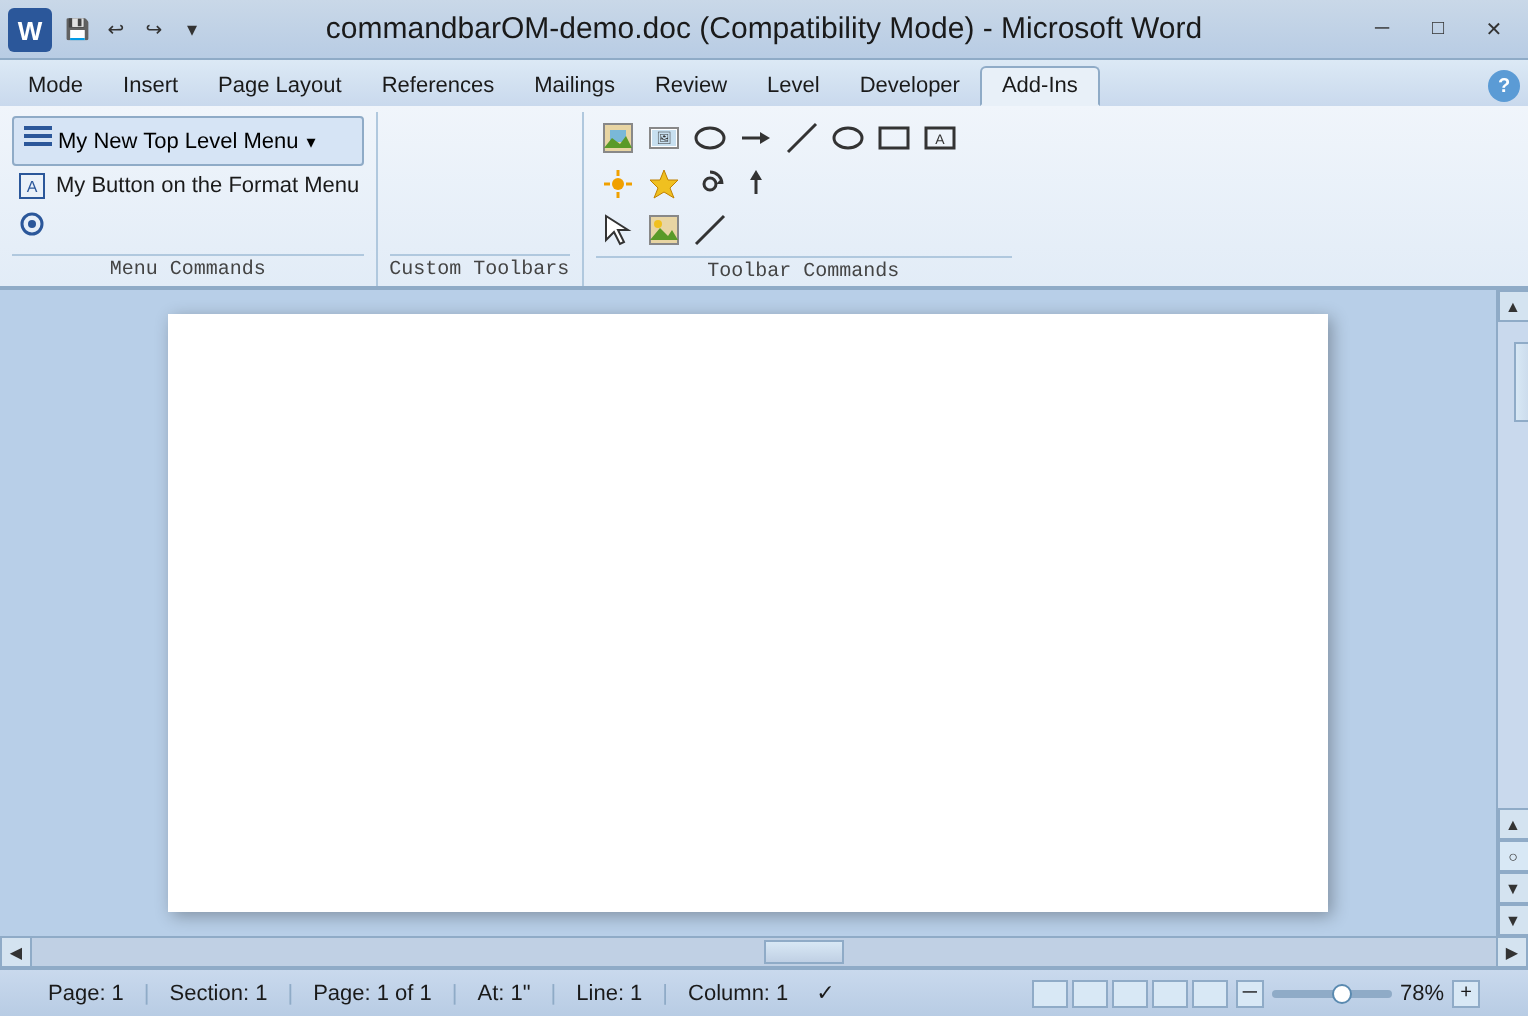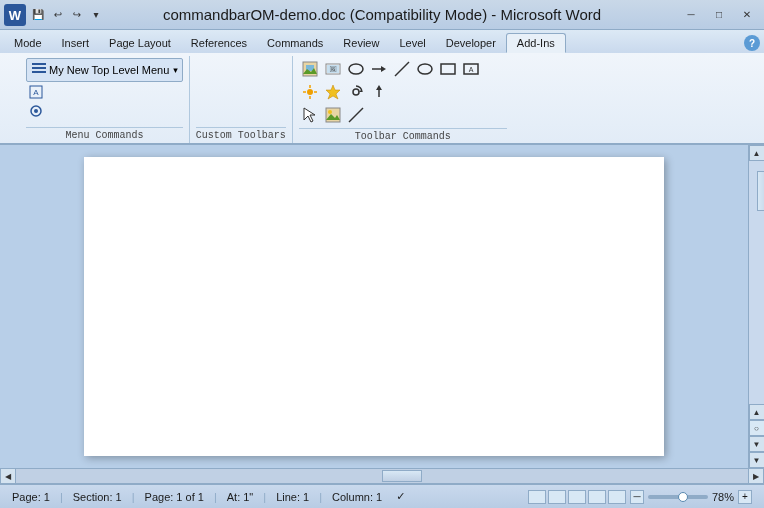--- a/index.html
+++ b/index.html
@@ -104,21 +104,21 @@
       cursor: pointer;
       font-weight: bold;
     }
 
     
     #ribbon-content {
       background: linear-gradient(to bottom, #f0f5fb 0%, #e2ecf7 100%);
       border-bottom: 2px solid #8fabc7;
       display: flex;
       align-items: stretch;
-      padding: 3px 4px 0 20px;
+      padding: 3px 4px 0 0;
       height: 92px;
     }
 
     
     .ribbon-group {
       display: flex;
       flex-direction: column;
       align-items: stretch;
       border-right: 1px solid #b0c8de;
       padding: 2px 6px 0 6px;
@@ -243,21 +243,21 @@
       top: 10px;
       cursor: pointer;
     }
 
     
     #status-bar {
       background: linear-gradient(to bottom, #c9d9ed 0%, #b8cce4 100%);
       height: 24px;
       display: flex;
       align-items: center;
-      padding: 0 12px;
+      padding: 0 24px;
       border-top: 1px solid #8fabc7;
       font-size: 11px;
       color: #1a1a1a;
       gap: 8px;
     }
     .status-sep {
       color: #8fabc7;
       margin: 0 2px;
     }
     #status-right {
@@ -348,21 +348,21 @@
     <div class="win-btn">□</div>
     <div class="win-btn close">✕</div>
   </div>
 </div>
 
 <div id="ribbon-tabs">
   <div class="tab">Mode</div>
   <div class="tab">Insert</div>
   <div class="tab">Page Layout</div>
   <div class="tab">References</div>
-  <div class="tab">Commands</div>
+  <div class="tab">Mailings</div>
   <div class="tab">Review</div>
   <div class="tab">Level</div>
   <div class="tab">Developer</div>
   <div class="tab active">Add-Ins</div>
   <div id="help-btn">?</div>
 </div>
 
 <div id="ribbon-content">
 
   <div class="ribbon-group">
@@ -378,20 +378,21 @@
         <span>My New Top Level Menu</span>
         <span style="margin-left:2px;font-size:9px;">▾</span>
       </div>
       <div class="menu-item">
         <span class="menu-icon">
           <svg width="16" height="16" viewBox="0 0 16 16">
             <rect x="2" y="2" width="12" height="12" fill="none" stroke="#2b579a" stroke-width="1"></rect>
             <text x="8" y="11" text-anchor="middle" font-size="8" fill="#2b579a">A</text>
           </svg>
         </span>
+        <span>My Button on the Format Menu</span>
       </div>
       <div class="menu-item">
         <span class="menu-icon">
           <svg width="16" height="16" viewBox="0 0 16 16">
             <circle cx="8" cy="8" r="5" fill="none" stroke="#2b579a" stroke-width="1.5"></circle>
             <circle cx="8" cy="8" r="2" fill="#2b579a"></circle>
           </svg>
         </span>
       </div>
     </div>

